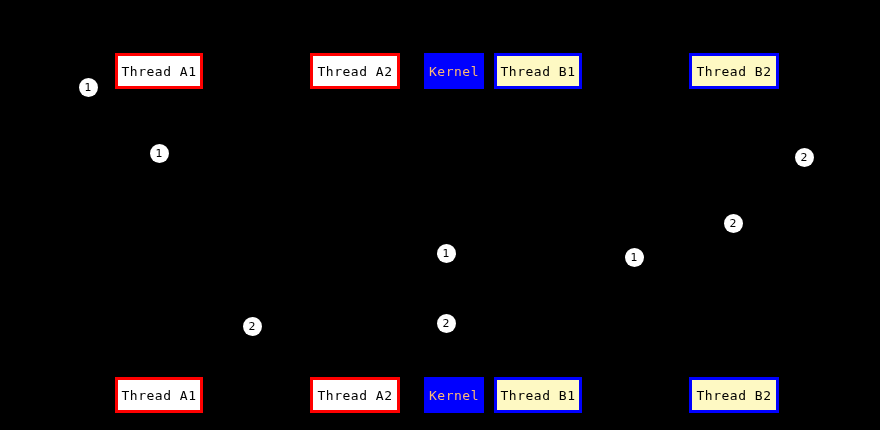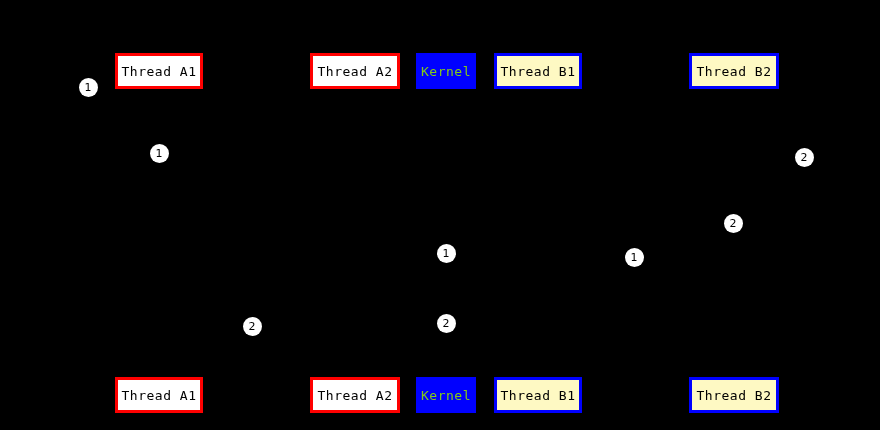--- a/index.html
+++ b/index.html
@@ -35,21 +35,22 @@
     color: #000000;
   }
   .participant.blue {
     background: #fef9c3;
     border: 3px solid #0000ff;
     color: #000000;
   }
   .participant.kernel {
     background: #0000ff;
     border: 0 solid #0000ff;
-    color: #84cc16;
+    color: #fdba74;
+    margin-left: 8px;
   }
 
   
   .lifeline {
     position: absolute;
     width: 1px;
     background: repeating-linear-gradient(
       to bottom,
       #000000 0px,
       #000000 5px,

